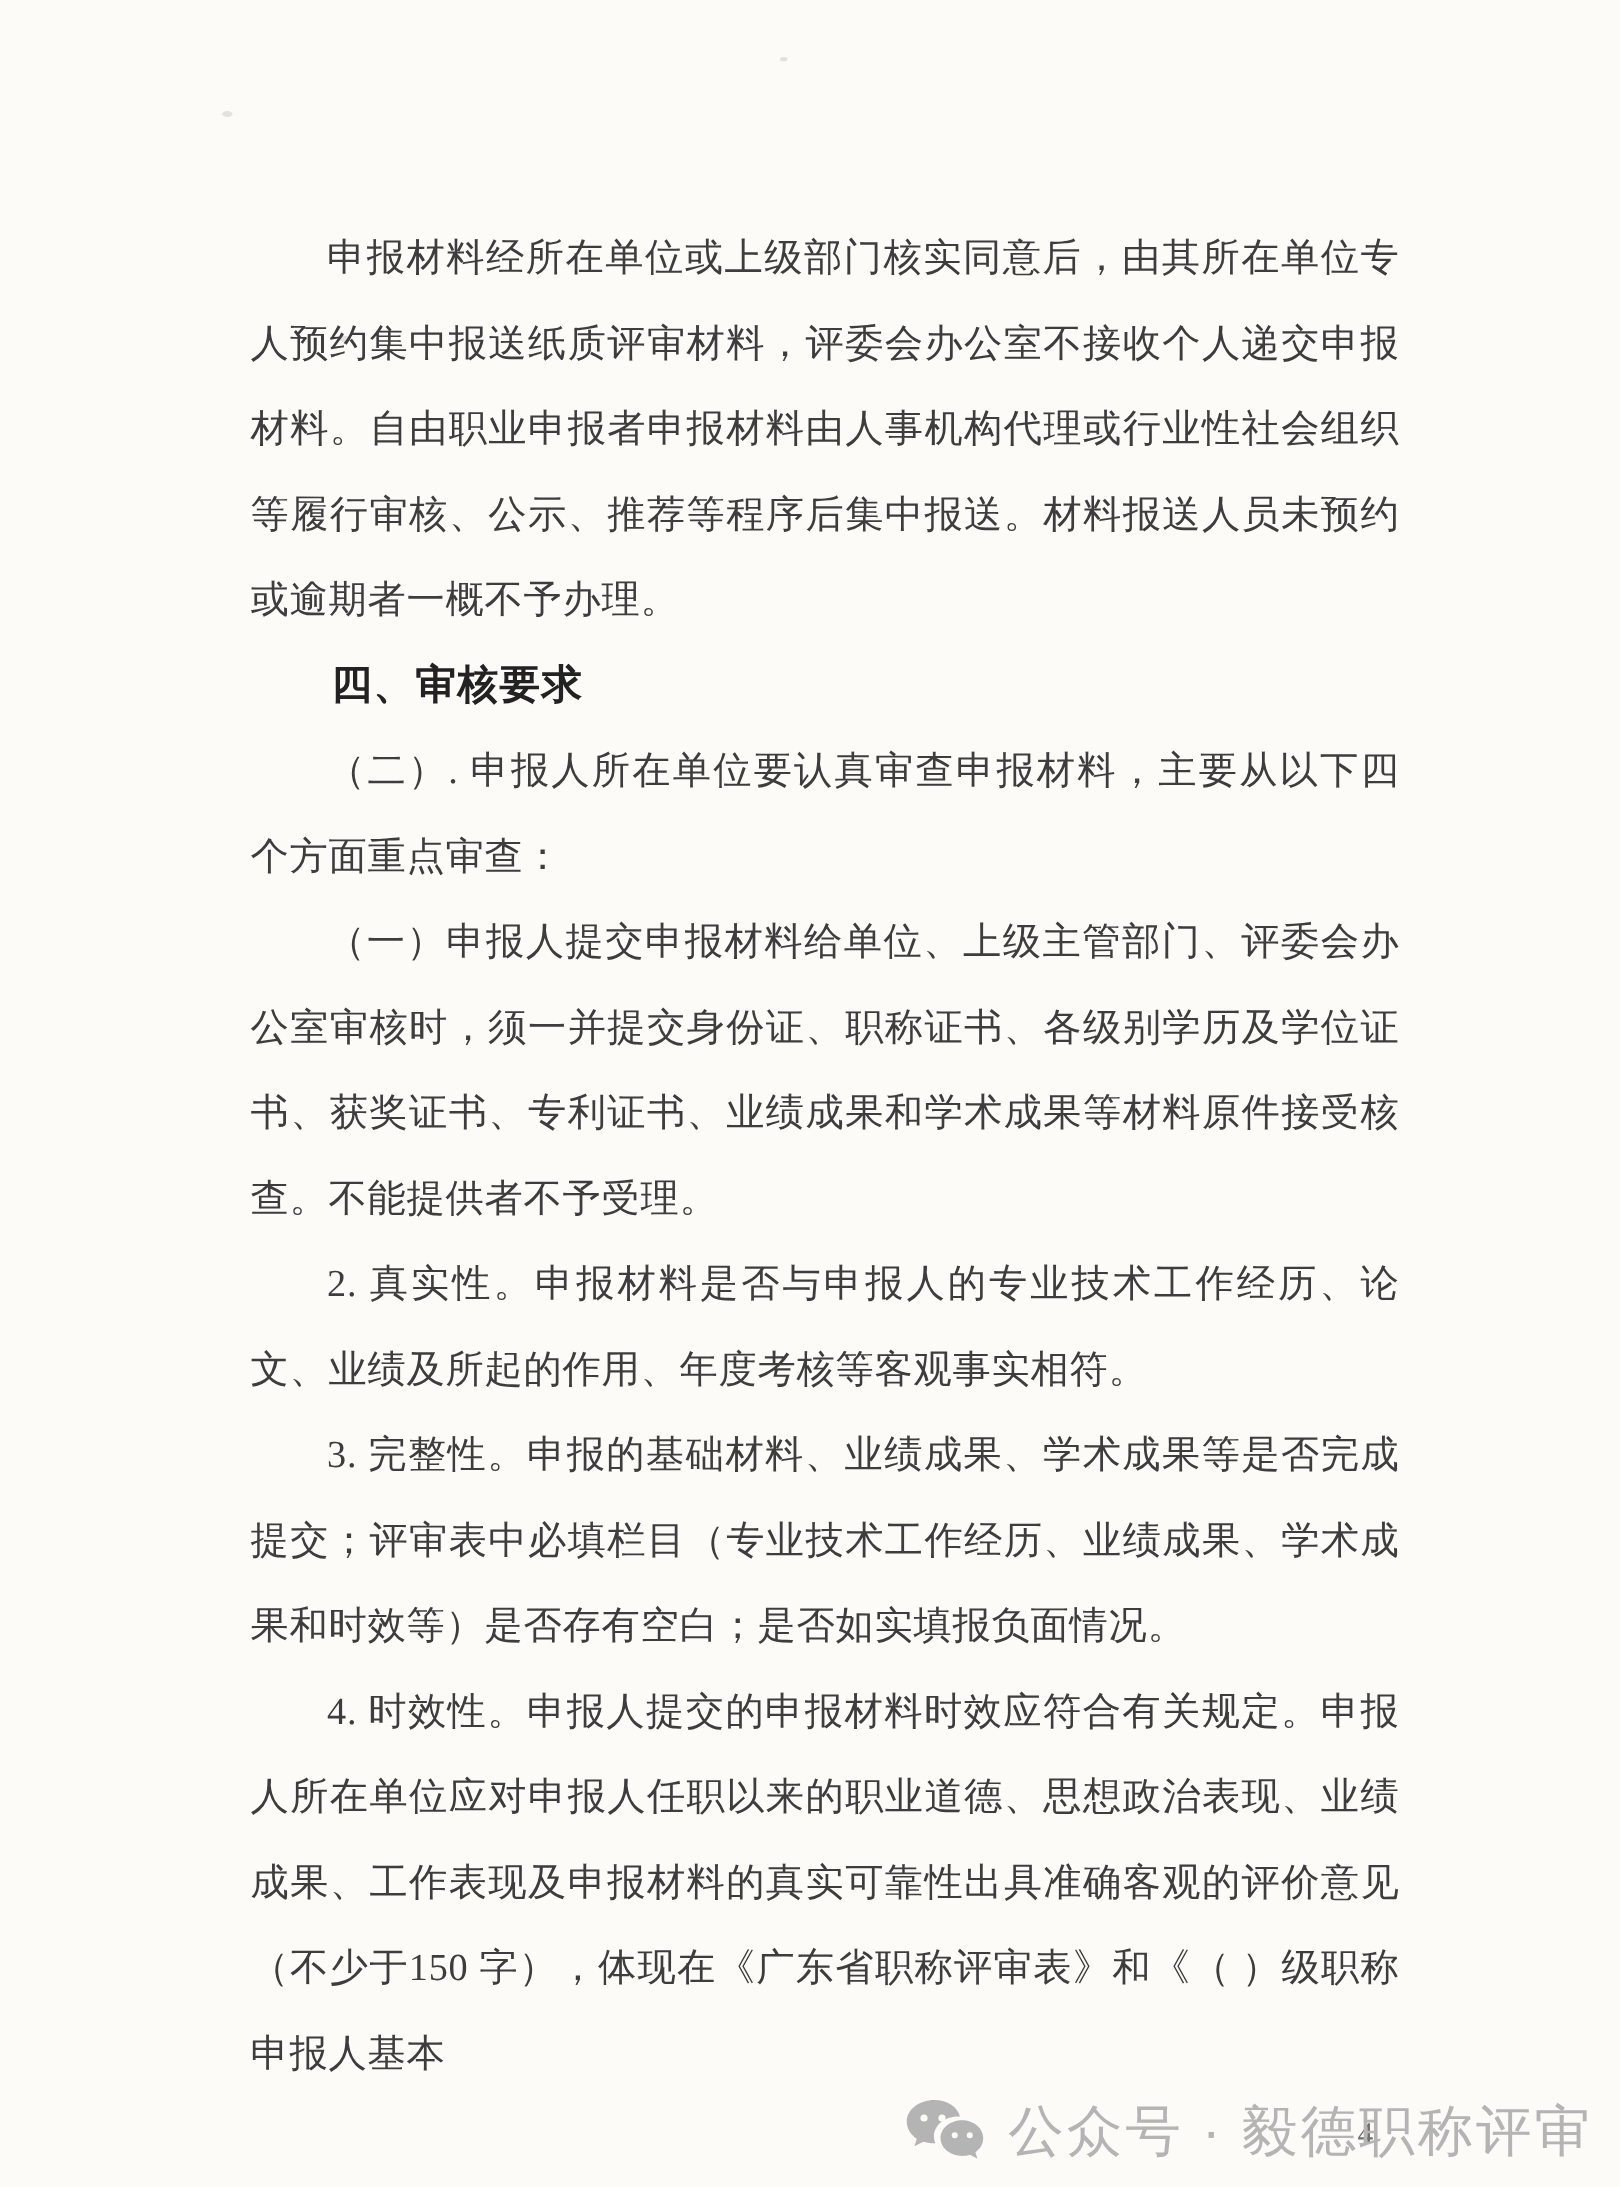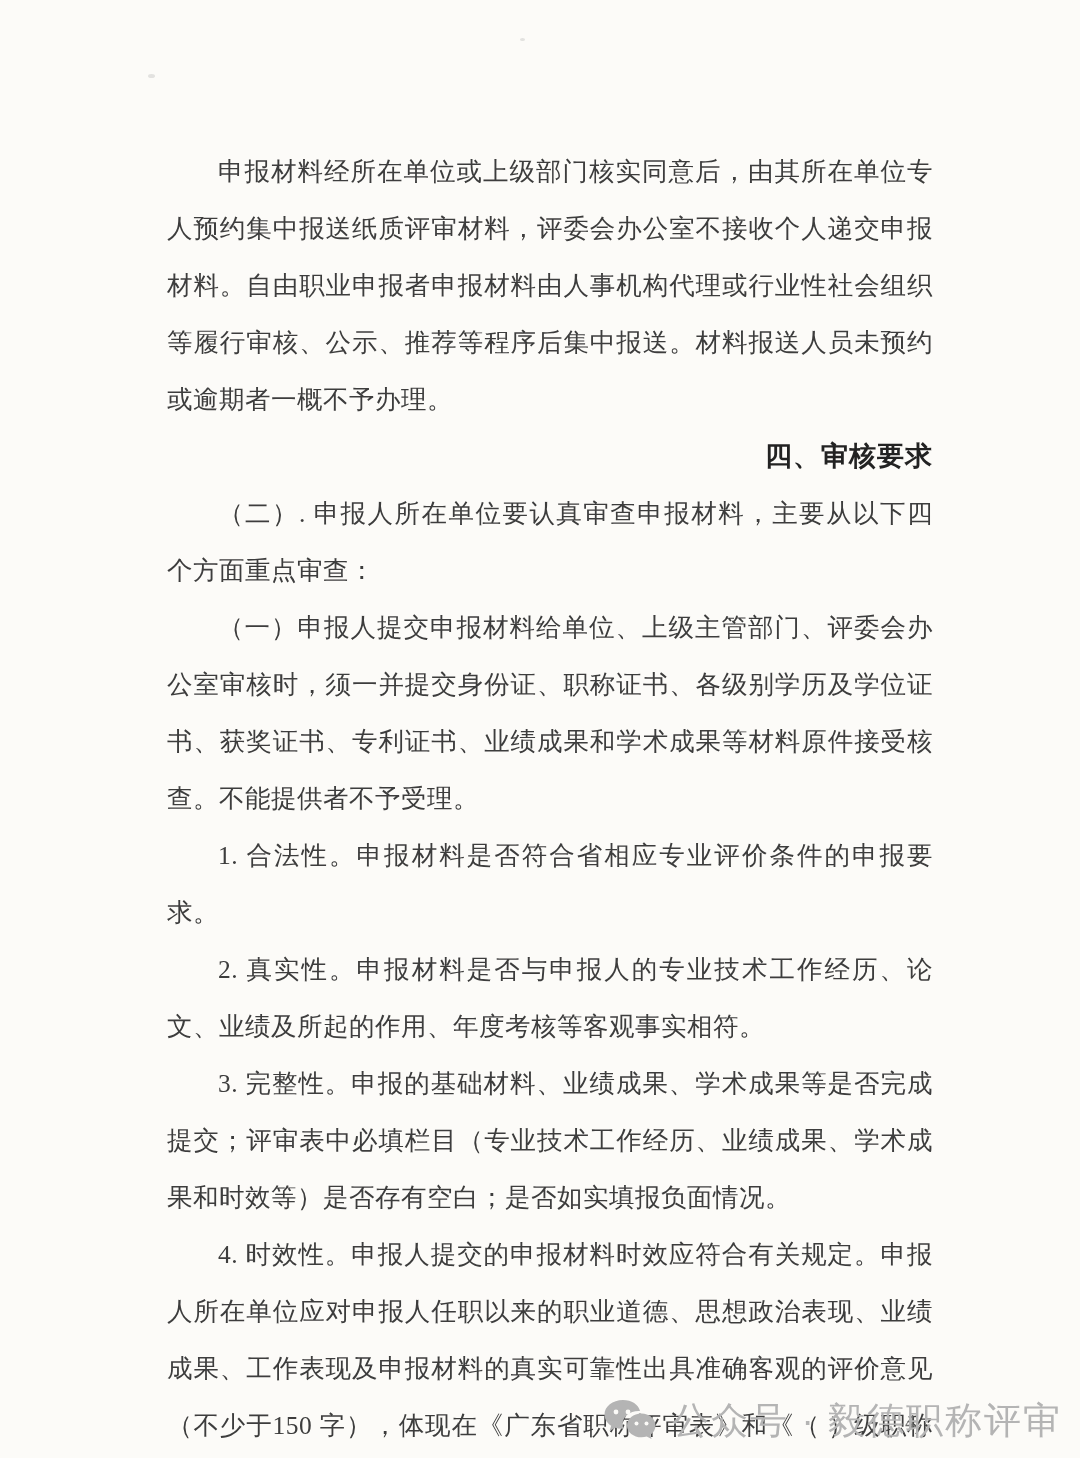--- a/index.html
+++ b/index.html
@@ -32,21 +32,20 @@
     letter-spacing: 0.5px;
   }
   .heading {
     margin: 0;
     font-size: 27px;
     line-height: 57px;
     font-weight: 700;
     color: #222222;
     text-indent: 2em;
     letter-spacing: 1px;
-    text-align: right;
   }
   .page-number {
     position: absolute;
     left: 905px;
     top: 1410px;
     font-size: 21px;
     color: #6f6f6f;
     font-family: "Liberation Serif", serif;
   }
   .watermark {
@@ -83,21 +82,20 @@
 
   <span class="speck s1"></span>
   <span class="speck s2"></span>
   <span class="speck s3"></span>
 
   <main class="content">
     <p class="para">申报材料经所在单位或上级部门核实同意后，由其所在单位专人预约集中报送纸质评审材料，评委会办公室不接收个人递交申报材料。自由职业申报者申报材料由人事机构代理或行业性社会组织等履行审核、公示、推荐等程序后集中报送。材料报送人员未预约或逾期者一概不予办理。</p>
     <h2 class="heading">四、审核要求</h2>
     <p class="para">（二）. 申报人所在单位要认真审查申报材料，主要从以下四个方面重点审查：</p>
     <p class="para">（一）申报人提交申报材料给单位、上级主管部门、评委会办公室审核时，须一并提交身份证、职称证书、各级别学历及学位证书、获奖证书、专利证书、业绩成果和学术成果等材料原件接受核查。不能提供者不予受理。</p>
-    <p class="para">1. 合法性。申报材料是否符合省相应专业评价条件的申报要求。</p>
     <p class="para">2. 真实性。申报材料是否与申报人的专业技术工作经历、论文、业绩及所起的作用、年度考核等客观事实相符。</p>
     <p class="para">3. 完整性。申报的基础材料、业绩成果、学术成果等是否完成提交；评审表中必填栏目（专业技术工作经历、业绩成果、学术成果和时效等）是否存有空白；是否如实填报负面情况。</p>
     <p class="para">4. 时效性。申报人提交的申报材料时效应符合有关规定。申报人所在单位应对申报人任职以来的职业道德、思想政治表现、业绩成果、工作表现及申报材料的真实可靠性出具准确客观的评价意见（不少于150 字），体现在《广东省职称评审表》和《（ ）级职称申报人基本</p>
   </main>
 
   <div class="page-number">4</div>
 
   <div class="watermark">
     <svg class="wechat-icon" viewBox="0 0 56 46" aria-hidden="true">
       <g fill="#b4b4b4">

